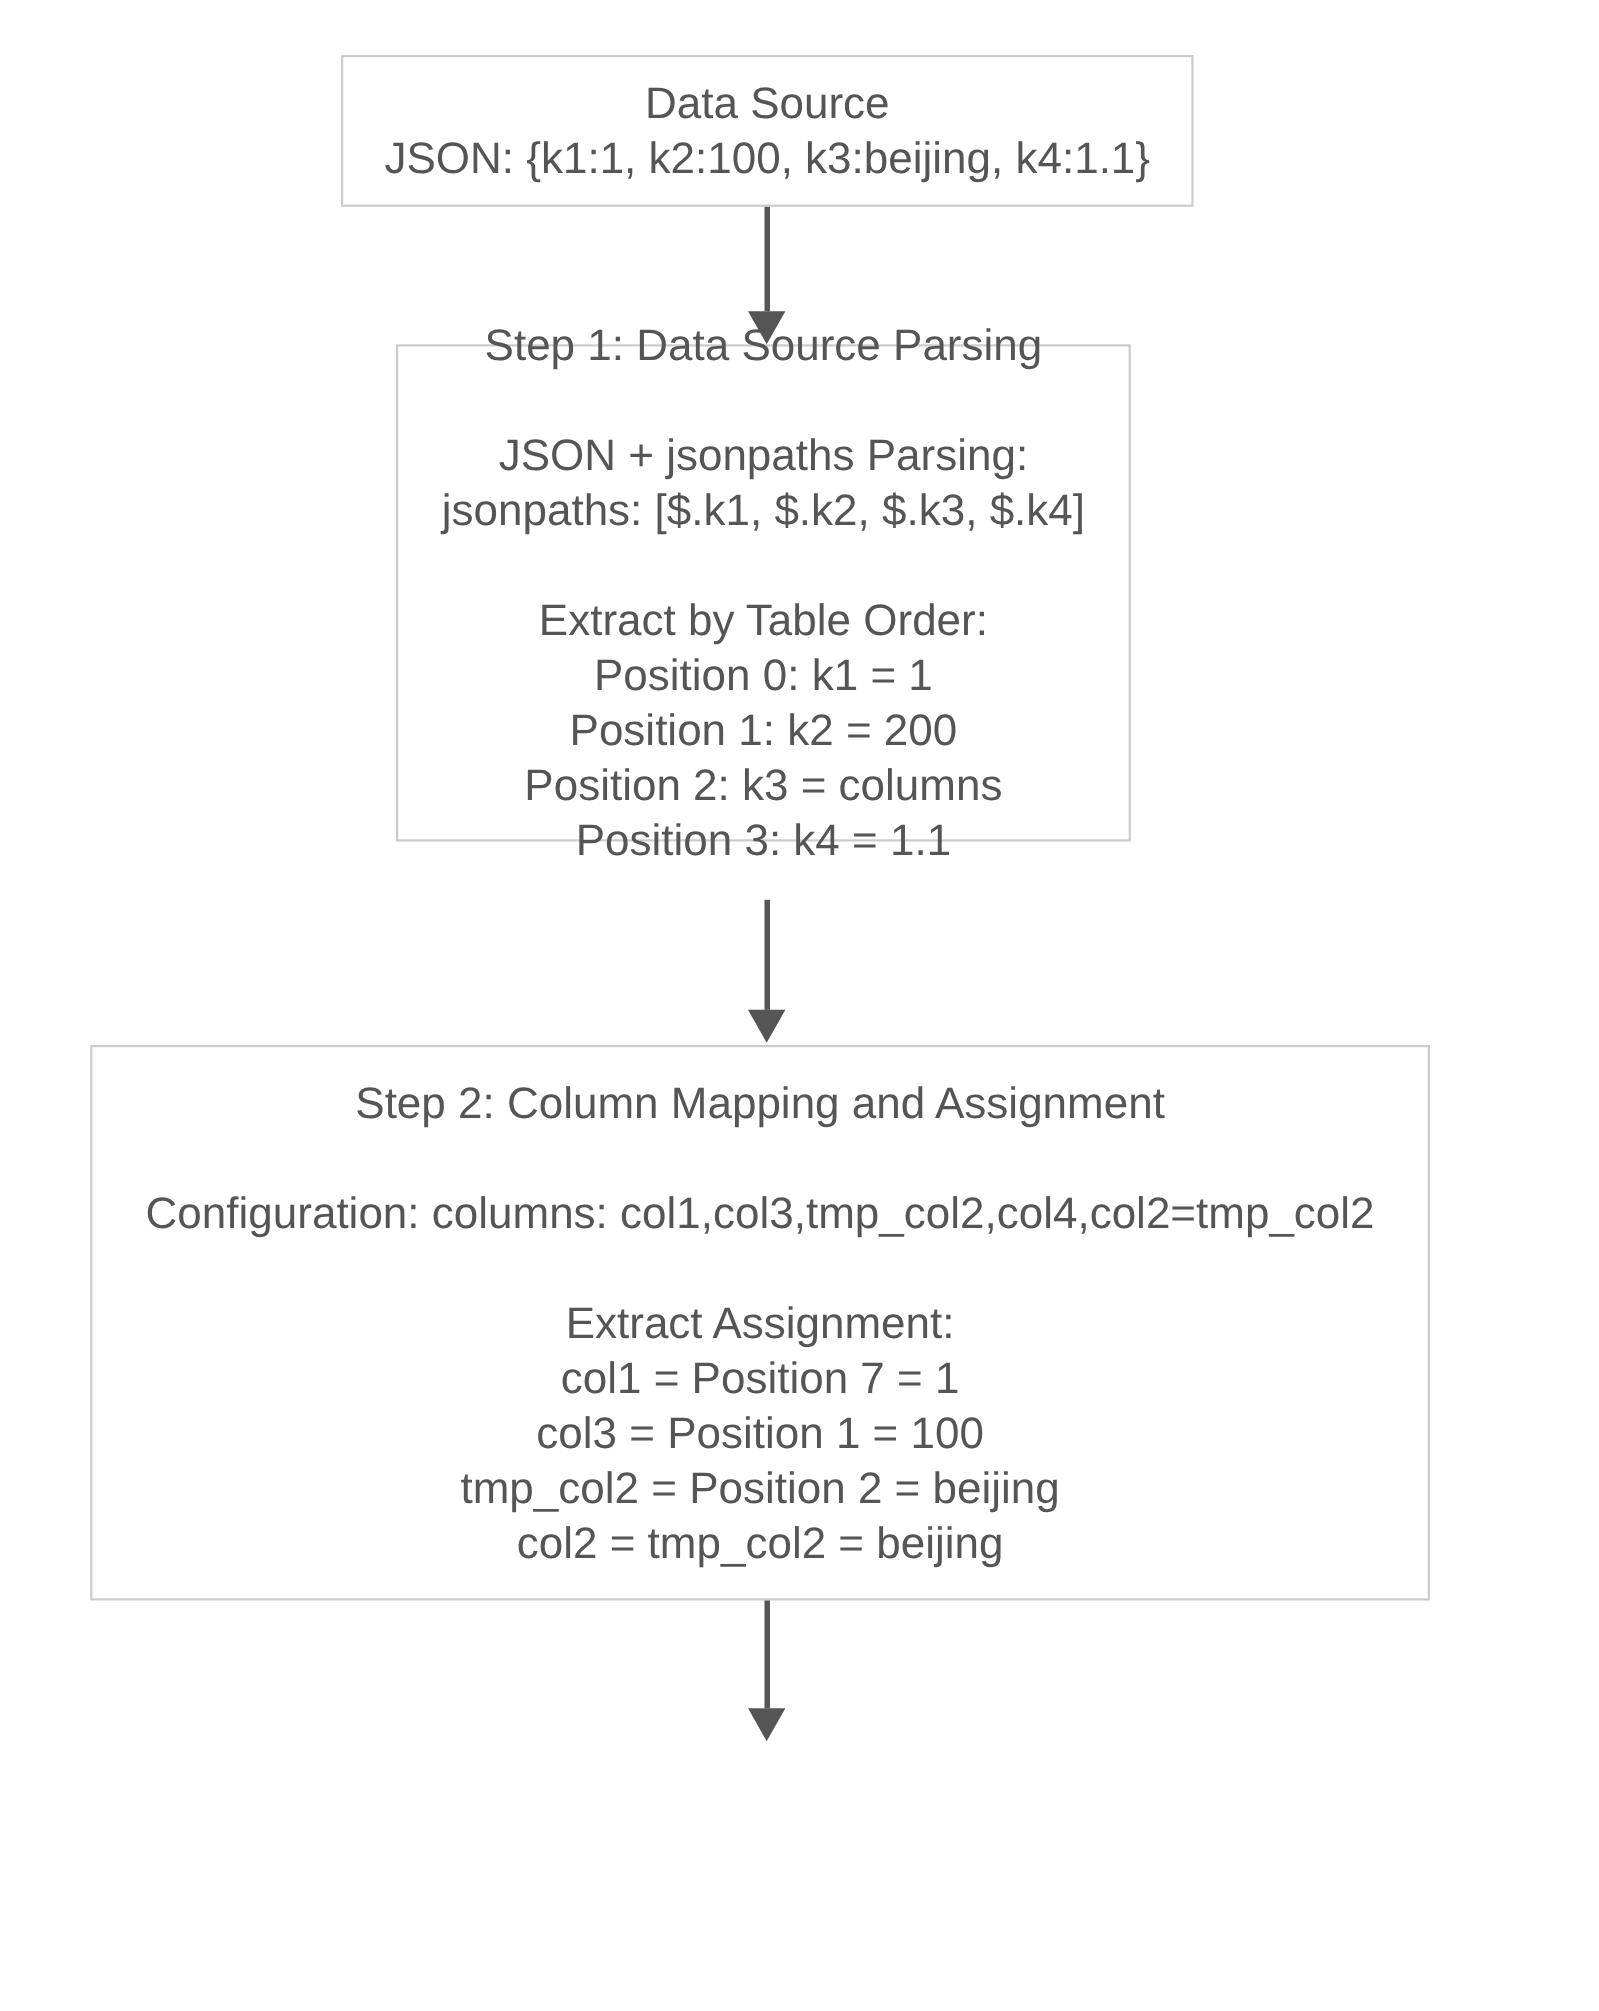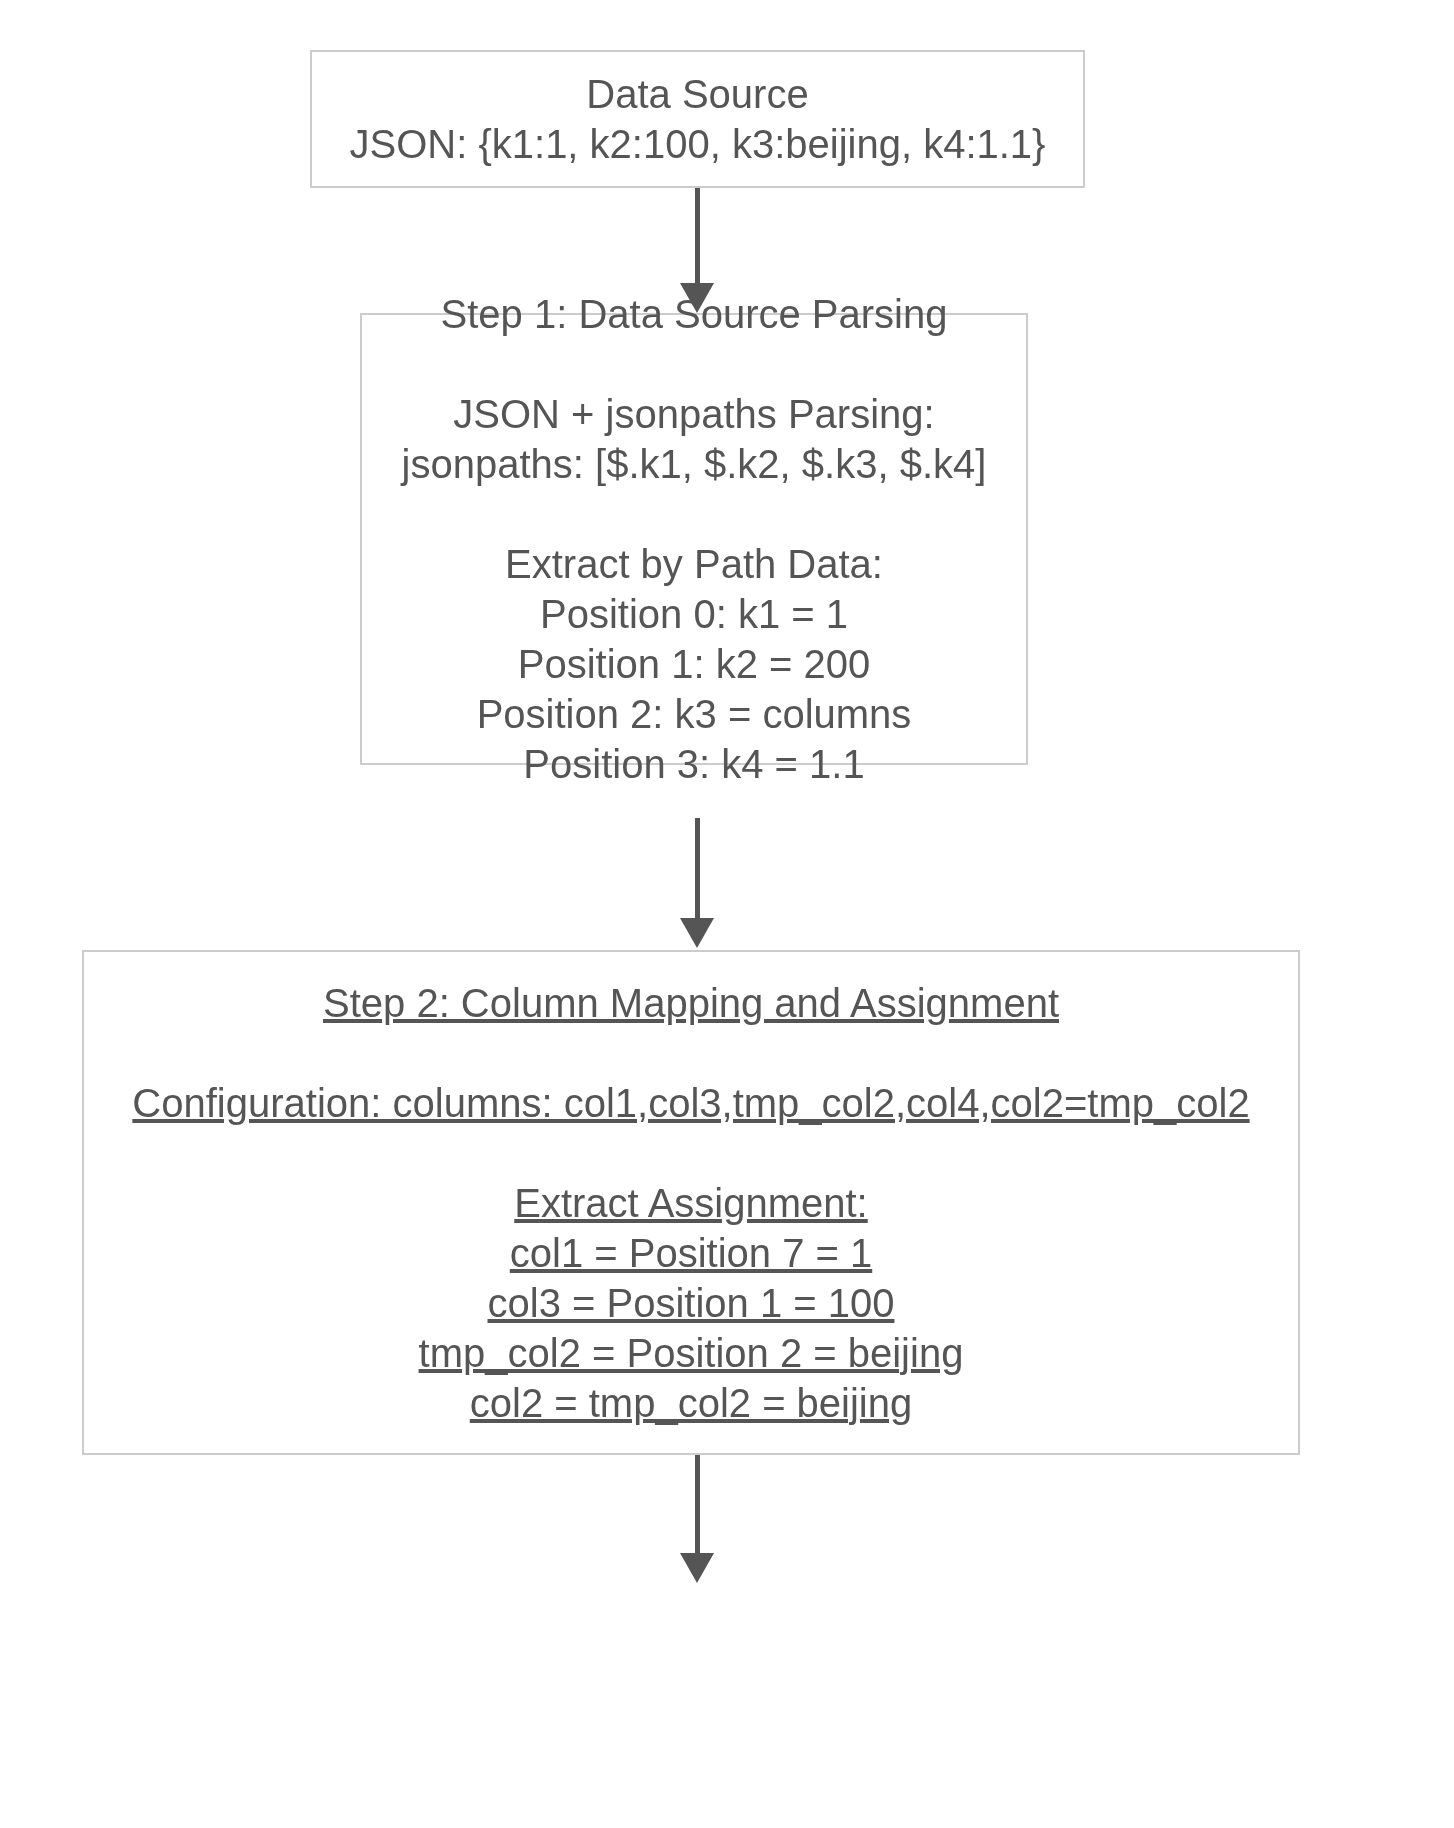--- a/index.html
+++ b/index.html
@@ -26,21 +26,21 @@
     text-align: center;
     font-size: 40px;
     line-height: 50px;
   }
   .node .line {
     min-height: 50px;
     white-space: pre;
   }
   .node-data-source { left: 310px; top:   50px; width: 775px;  height: 138px; }
   .node-step1       { left: 360px; top:  313px; width: 668px;  height: 452px; }
-  .node-step2       { left:  82px; top:  950px; width: 1218px; height: 505px; text-decoration: underline; }
+  .node-step2       { left:  82px; top:  950px; width: 1218px; height: 505px; }
   .node-target      { left: 488px; top: 1583px; width: 417px;  height: 179px; }
 
   .arrow {
     position: absolute;
     left: 697px;
     transform: translateX(-50%);
     display: flex;
     flex-direction: column;
     align-items: center;
   }
@@ -74,21 +74,21 @@
     <div class="shaft"></div>
     <div class="head"></div>
   </div>
 
   <div class="node node-step1">
     <div class="line">Step 1: Data Source Parsing</div>
     <div class="line"></div>
     <div class="line">JSON + jsonpaths Parsing:</div>
     <div class="line">jsonpaths: [$.k1, $.k2, $.k3, $.k4]</div>
     <div class="line"></div>
-    <div class="line">Extract by Path Data:</div>
+    <div class="line">Extract by Table Order:</div>
     <div class="line">Position 0: k1 = 1</div>
     <div class="line">Position 1: k2 = 200</div>
     <div class="line">Position 2: k3 = columns</div>
     <div class="line">Position 3: k4 = 1.1</div>
   </div>
 
   <div class="arrow arrow-2">
     <div class="shaft"></div>
     <div class="head"></div>
   </div>

